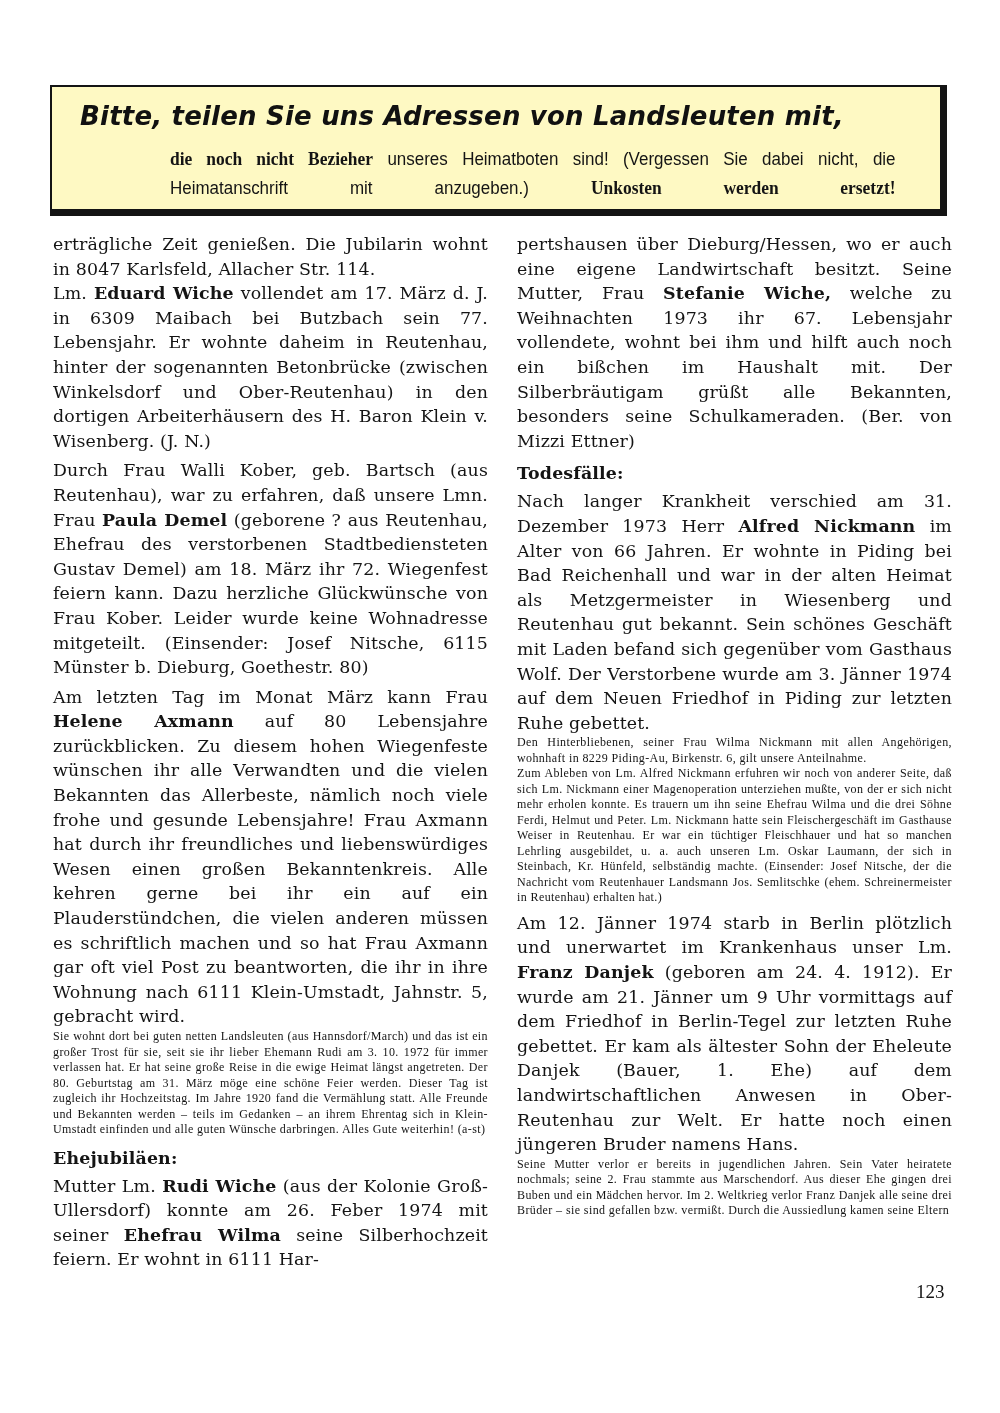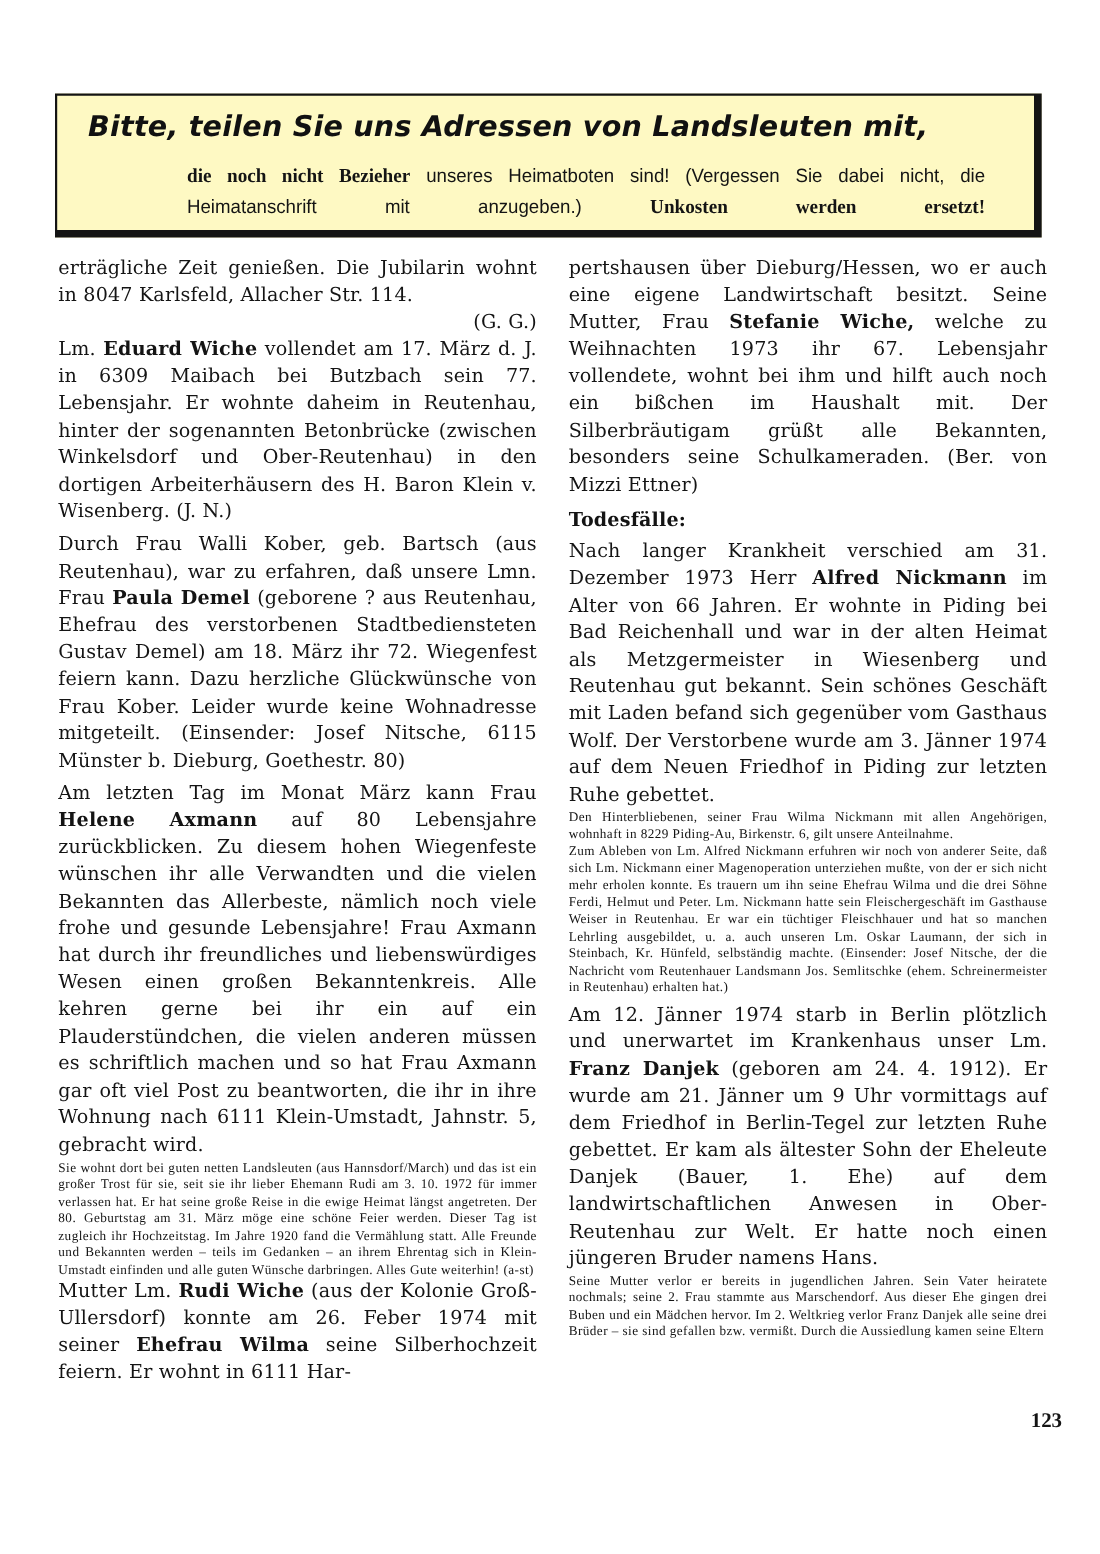--- a/index.html
+++ b/index.html
@@ -36,39 +36,39 @@
   .col p.gap { margin-top: 5px; }
   .col .right { text-align: right; }
   .col .small {
     font-family: Liberation Serif, serif; font-size: 12px; line-height: 15.5px;
     letter-spacing: 0.4px;
   }
   .col h3 {
     margin: 8px 0 4px 0; font-size: 17.4px; font-weight: bold; line-height: 24px;
   }
   .page-number {
-    position: absolute; left: 937px; top: 1281px;
-    font-family: "Liberation Serif", serif; font-weight: bold; font-size: 19px;
+    position: absolute; left: 916px; top: 1281px;
+    font-family: "Liberation Serif", serif; font-weight: normal; font-size: 19px;
   }
 </style>
 </head>
 <body>
 
 <div class="notice-box">
   <div class="notice-title">Bitte, teilen Sie uns Adressen von Landsleuten mit,</div>
   <div class="notice-body"><b>die noch nicht Bezieher</b><span> unseres Heimatboten sind! (Vergessen Sie dabei nicht, die Heimatanschrift mit anzugeben.) </span><b>Unkosten werden ersetzt!</b></div>
 </div>
 
 <div class="col col-left">
   <p>erträgliche Zeit genießen. Die Jubilarin wohnt in 8047 Karlsfeld, Allacher Str. 114.</p>
-  <p class="right">(G. G.)</p>
   <p><span>Lm. </span><b>Eduard Wiche</b><span> vollendet am 17. März d. J. in 6309 Maibach bei Butzbach sein 77. Lebensjahr. Er wohnte daheim in Reutenhau, hinter der sogenannten Betonbrücke (zwischen Winkelsdorf und Ober-Reutenhau) in den dortigen Arbeiterhäusern des H. Baron Klein v. Wisenberg. (J. N.)</span></p>
   <p class="gap"><span>Durch Frau Walli Kober, geb. Bartsch (aus Reutenhau), war zu erfahren, daß unsere Lmn. Frau </span><b>Paula Demel</b><span> (geborene ? aus Reutenhau, Ehefrau des verstorbenen Stadtbediensteten Gustav Demel) am 18. März ihr 72. Wiegenfest feiern kann. Dazu herzliche Glückwünsche von Frau Kober. Leider wurde keine Wohnadresse mitgeteilt. (Einsender: Josef Nitsche, 6115 Münster b. Dieburg, Goethestr. 80)</span></p>
   <p class="gap"><span>Am letzten Tag im Monat März kann Frau </span><b>Helene Axmann</b><span> auf 80 Lebensjahre zurückblicken. Zu diesem hohen Wiegenfeste wünschen ihr alle Verwandten und die vielen Bekannten das Allerbeste, nämlich noch viele frohe und gesunde Lebensjahre! Frau Axmann hat durch ihr freundliches und liebenswürdiges Wesen einen großen Bekanntenkreis. Alle kehren gerne bei ihr ein auf ein Plauderstündchen, die vielen anderen müssen es schriftlich machen und so hat Frau Axmann gar oft viel Post zu beantworten, die ihr in ihre Wohnung nach 6111 Klein-Umstadt, Jahnstr. 5, gebracht wird.</span></p>
   <p class="small">Sie wohnt dort bei guten netten Landsleuten (aus Hannsdorf/March) und das ist ein großer Trost für sie, seit sie ihr lieber Ehemann Rudi am 3. 10. 1972 für immer verlassen hat. Er hat seine große Reise in die ewige Heimat längst angetreten. Der 80. Geburtstag am 31. März möge eine schöne Feier werden. Dieser Tag ist zugleich ihr Hochzeitstag. Im Jahre 1920 fand die Vermählung statt. Alle Freunde und Bekannten werden – teils im Gedanken – an ihrem Ehrentag sich in Klein-Umstadt einfinden und alle guten Wünsche darbringen. Alles Gute weiterhin! (a-st)</p>
+  <h3>Ehejubiläen:</h3>
   <p><span>Mutter Lm. </span><b>Rudi Wiche</b><span> (aus der Kolonie Groß-Ullersdorf) konnte am 26. Feber 1974 mit seiner </span><b>Ehefrau Wilma</b><span> seine Silberhochzeit feiern. Er wohnt in 6111 Har-</span></p>
 </div>
 
 <div class="col col-right">
   <p><span>pertshausen über Dieburg/Hessen, wo er auch eine eigene Landwirtschaft besitzt. Seine Mutter, Frau </span><b>Stefanie Wiche,</b><span> welche zu Weihnachten 1973 ihr 67. Lebensjahr vollendete, wohnt bei ihm und hilft auch noch ein bißchen im Haushalt mit. Der Silberbräutigam grüßt alle Bekannten, besonders seine Schulkameraden. (Ber. von Mizzi Ettner)</span></p>
   <h3>Todesfälle:</h3>
   <p><span>Nach langer Krankheit verschied am 31. Dezember 1973 Herr </span><b>Alfred Nickmann</b><span> im Alter von 66 Jahren. Er wohnte in Piding bei Bad Reichenhall und war in der alten Heimat als Metzgermeister in Wiesenberg und Reutenhau gut bekannt. Sein schönes Geschäft mit Laden befand sich gegenüber vom Gasthaus Wolf. Der Verstorbene wurde am 3. Jänner 1974 auf dem Neuen Friedhof in Piding zur letzten Ruhe gebettet.</span></p>
   <p class="small">Den Hinterbliebenen, seiner Frau Wilma Nickmann mit allen Angehörigen, wohnhaft in 8229 Piding-Au, Birkenstr. 6, gilt unsere Anteilnahme.</p>
   <p class="small">Zum Ableben von Lm. Alfred Nickmann erfuhren wir noch von anderer Seite, daß sich Lm. Nickmann einer Magenoperation unterziehen mußte, von der er sich nicht mehr erholen konnte. Es trauern um ihn seine Ehefrau Wilma und die drei Söhne Ferdi, Helmut und Peter. Lm. Nickmann hatte sein Fleischergeschäft im Gasthause Weiser in Reutenhau. Er war ein tüchtiger Fleischhauer und hat so manchen Lehrling ausgebildet, u. a. auch unseren Lm. Oskar Laumann, der sich in Steinbach, Kr. Hünfeld, selbständig machte. (Einsender: Josef Nitsche, der die Nachricht vom Reutenhauer Landsmann Jos. Semlitschke (ehem. Schreinermeister in Reutenhau) erhalten hat.)</p>
   <p class="gap"><span>Am 12. Jänner 1974 starb in Berlin plötzlich und unerwartet im Krankenhaus unser Lm. </span><b>Franz Danjek</b><span> (geboren am 24. 4. 1912). Er wurde am 21. Jänner um 9 Uhr vormittags auf dem Friedhof in Berlin-Tegel zur letzten Ruhe gebettet. Er kam als ältester Sohn der Eheleute Danjek (Bauer, 1. Ehe) auf dem landwirtschaftlichen Anwesen in Ober-Reutenhau zur Welt. Er hatte noch einen jüngeren Bruder namens Hans.</span></p>

